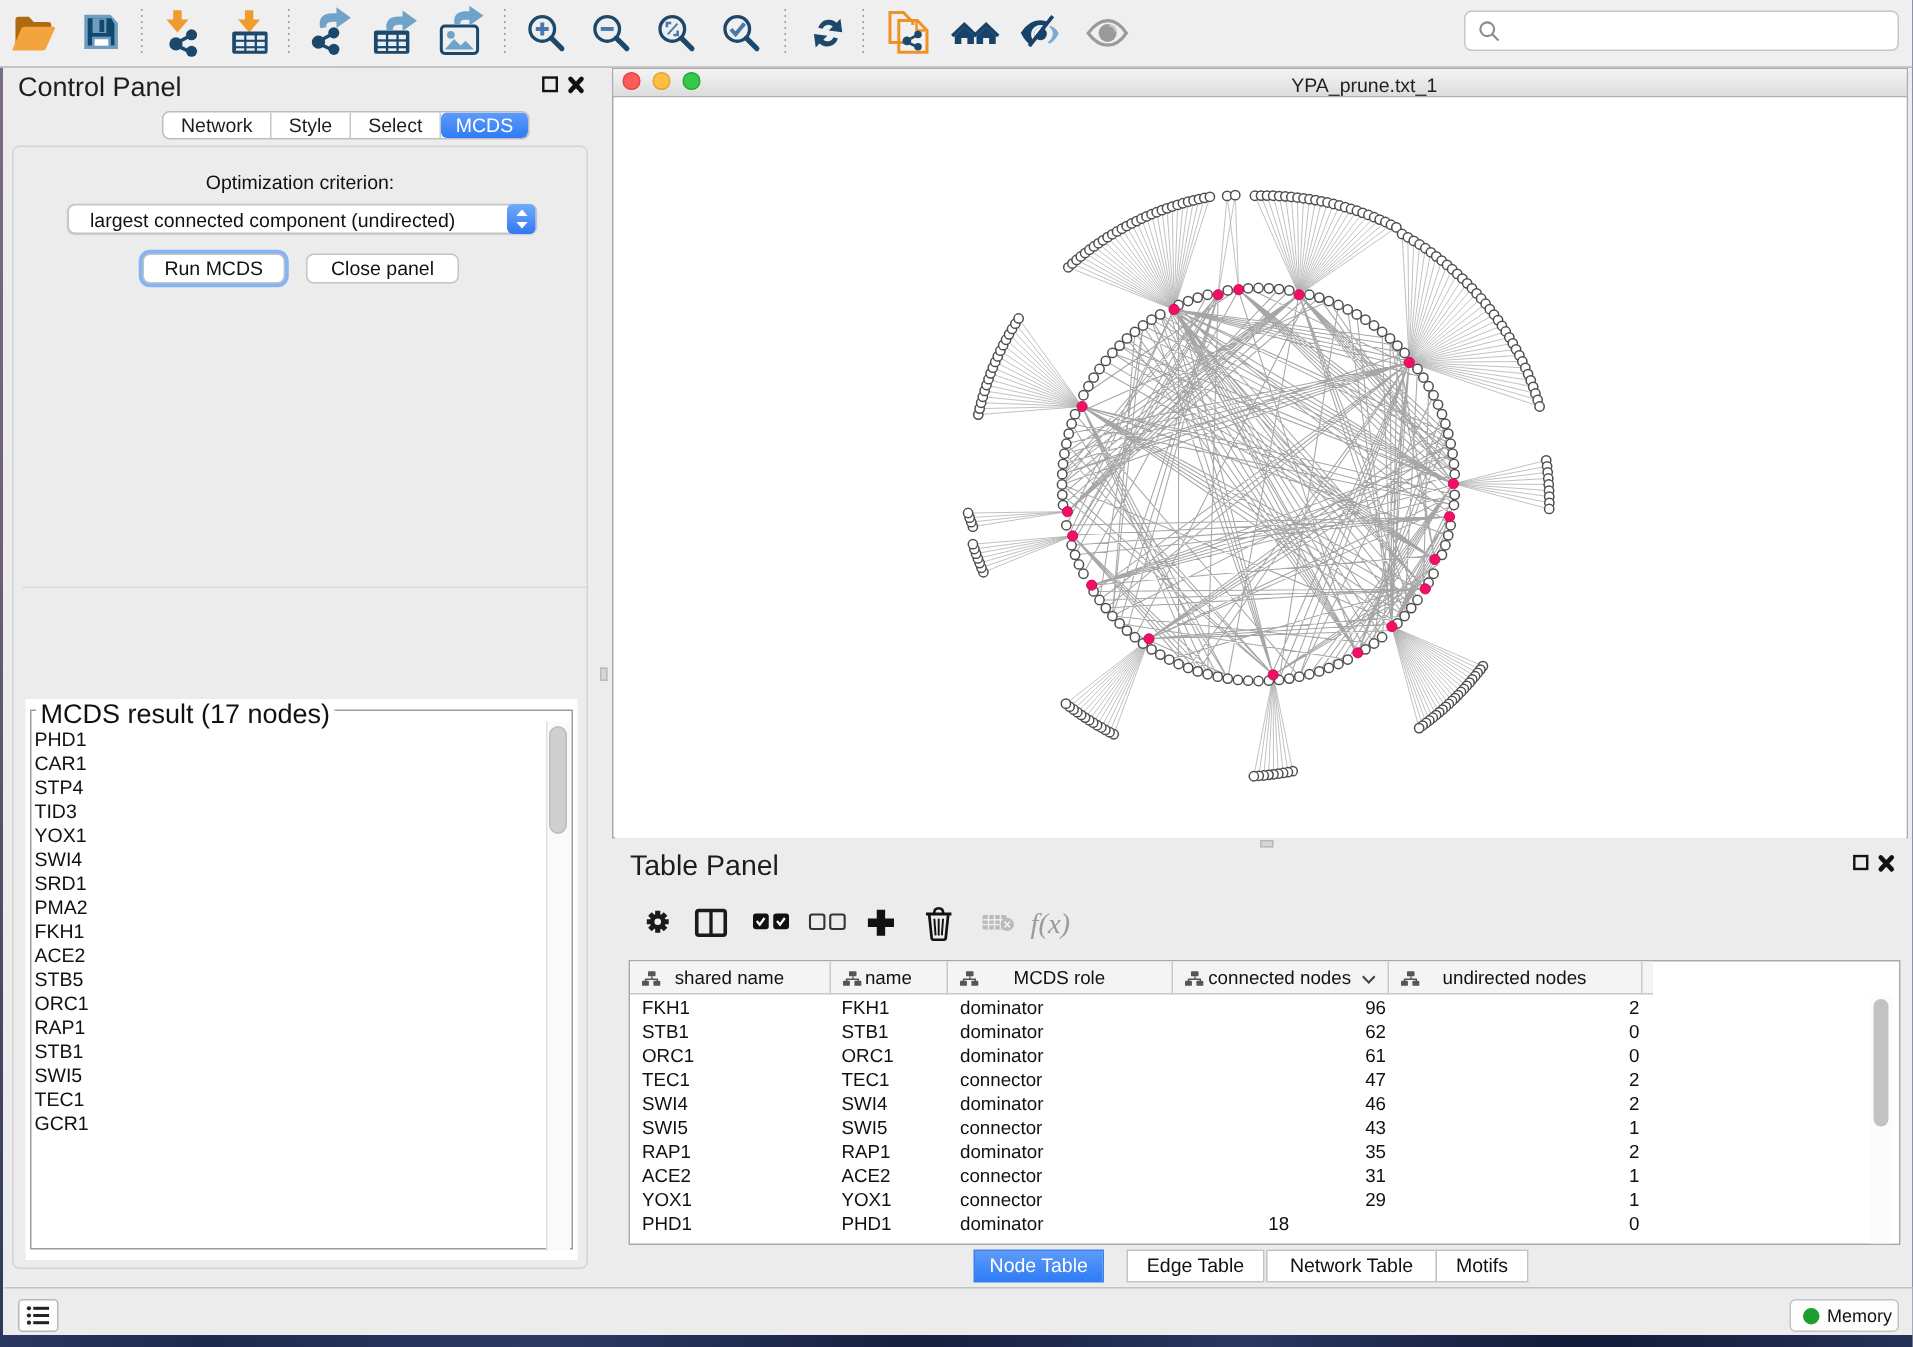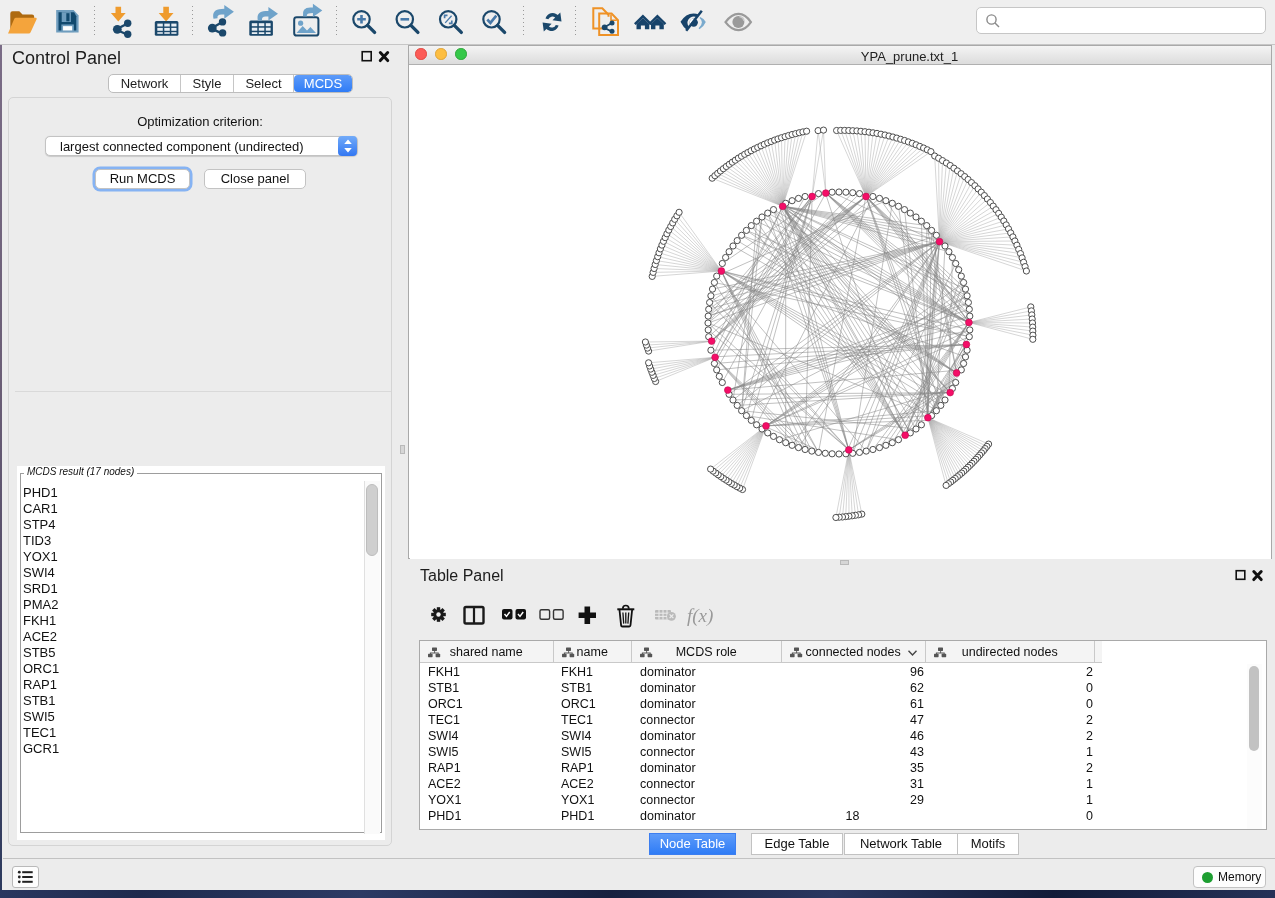--- a/index.html
+++ b/index.html
@@ -31,36 +31,36 @@
      border:1px solid #c3c3c3; border-radius:5px; box-shadow:0 .5px 1px rgba(0,0,0,.15); }
   #dropdown .txt { position:absolute; left:14px; top:2px; font-size:13px; color:#111; }
   #dd-btn { position:absolute; right:0px; top:-1px; width:19px; height:20px;
      background:linear-gradient(#72abf9,#3277f2); border-radius:4px; }
   .btn { position:absolute; height:20px; background:#fff; border:1px solid #c3c3c3;
      border-radius:5px; font-size:13px; color:#111; text-align:center; line-height:18px; }
   #btn-run { left:95px; top:169px; width:95px; box-shadow:0 0 0 2.5px rgba(100,160,245,.75); }
   #btn-close { left:204px; top:169px; width:102px; }
   #mcds-box { left:17px; top:466px; width:368px; height:374px; background:#fff; }
   #mcds-frame { left:20px; top:473px; width:362px; height:360px; border:1px solid #9d9d9d; }
-  #mcds-legend { left:24px; top:466px; background:#fff; padding:0 3px; font-size:10px; color:#111;font-style:italic; }
+  #mcds-legend { left:24px; top:466px; background:#fff; padding:0 3px; font-size:18px; color:#111; }
   #mcds-list { left:23px; top:485px; font-size:13px; color:#111; line-height:16px; }
   #mcds-sb { left:364px; top:481px; width:16px; height:353px; background:#fafafa; border-left:1px solid #e0e0e0; }
   #mcds-thumb { left:366px; top:484px; width:12px; height:72px; background:#cfcfcf; border:1px solid #bdbdbd; border-radius:6px; }
   
   #netwin { left:408px; top:45px; width:864px; height:514px; background:#fff; border:1px solid #a9a9a9; }
   #nettitle { left:0; top:0; width:862px; height:19px;
      background:linear-gradient(#f4f4f4,#dcdcdc); border-bottom:1px solid #b0b0b0; }
   #nettitle .t { position:absolute; left:408px; top:3px; width:185px; text-align:center; font-size:13px; color:#222; }
   .tl { position:absolute; top:2px; width:11.5px; height:11.5px; border-radius:50%; }
   #netcanvas { left:1px; top:19px; width:861px; height:494px; background:#fff; overflow:hidden; }
   
   #vsplit-dot { left:400px; top:445px; width:5px; height:9px; background:#d6d6d6; border:1px solid #b9b9b9; }
   #hsplit-dot { left:840px; top:560px; width:9px; height:5px; background:#d6d6d6; border:1px solid #b9b9b9; }
   
-  #tp-title { left:420px; top:567px; font-size:16px; color:#1d1d1d; }
+  #tp-title { left:420px; top:567px; font-size:19px; color:#1d1d1d; }
   #tbl { left:419px; top:640px; width:848px; height:190px; background:#fff; border:1px solid #a9a9a9; }
   #tbl-head { position:absolute; left:0; top:0; width:682px; height:22px; background:#f4f4f4;
      border-bottom:1px solid #c9c9c9; }
   .th { position:absolute; top:0; height:22px; border-right:1px solid #c9c9c9; font-size:12.5px; color:#111; }
   .th .lbl { position:absolute; top:4px; width:100%; text-align:center; }
   .trow { position:absolute; font-size:12.5px; color:#111; height:16px; }
   .tcell { position:absolute; white-space:nowrap; }
   #tbl-sb { position:absolute; right:4px; top:23px; width:15px; height:165px; background:#fcfcfc; }
   #tbl-thumb { position:absolute; right:7px; top:25px; width:10px; height:85px; background:#c2c2c2; border-radius:5px; }
   

